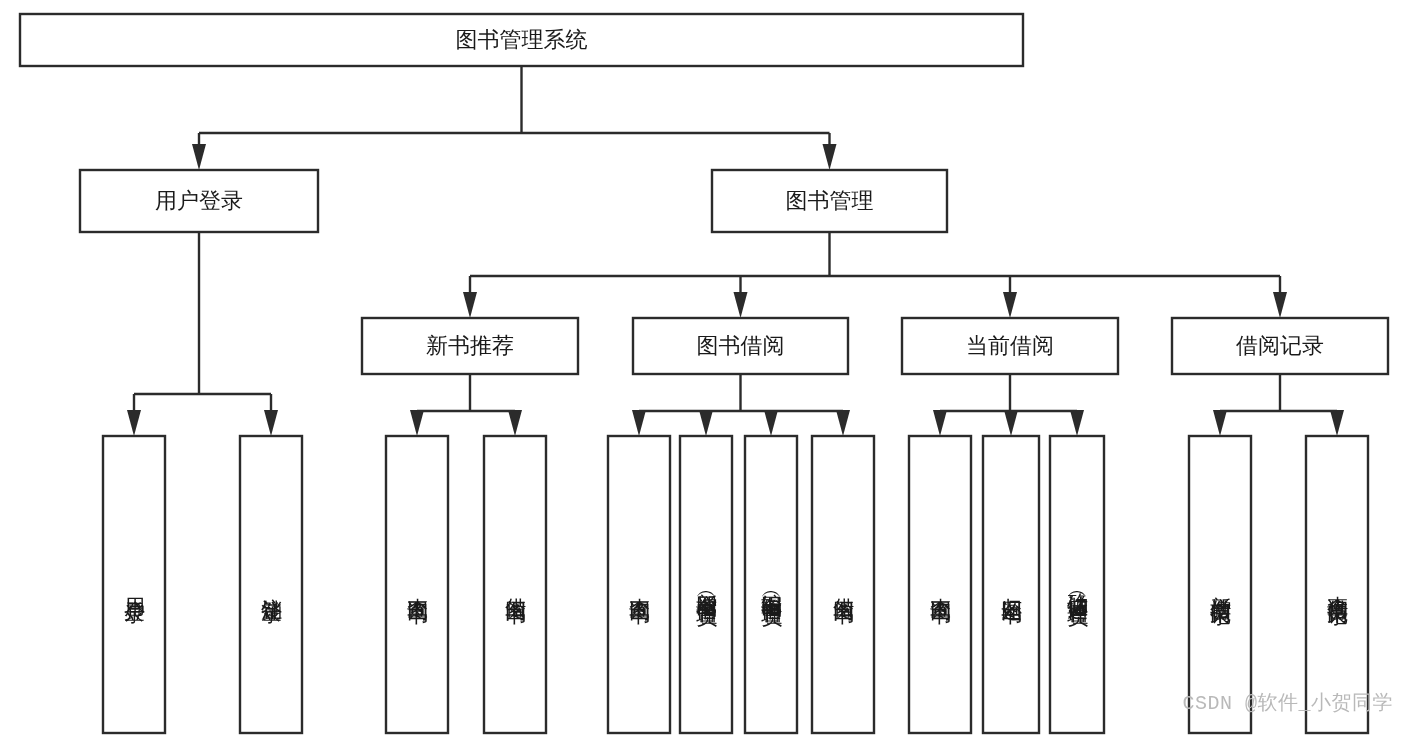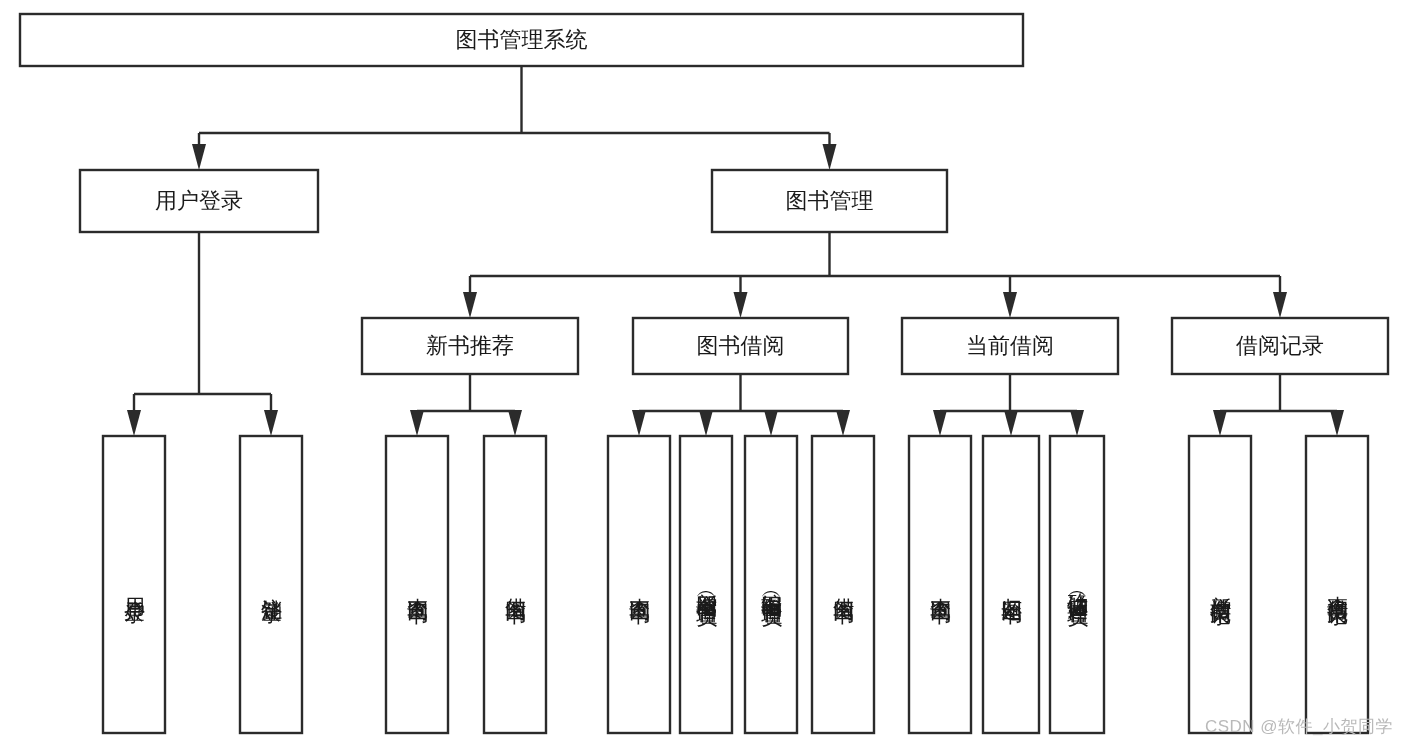--- a/index.html
+++ b/index.html
@@ -69,23 +69,23 @@
     font-size: 21px;
     line-height: 1.12;
     letter-spacing: 2px;
     color: #1a1a1a;
     white-space: nowrap;
     text-align: center;
   }
   .watermark {
     position: absolute;
     right: 12px;
-    bottom: 0;
-    font-family: Liberation Sans, sans-serif;
-    font-size: 17px;
+    bottom: 22px;
+    font-family: Liberation Mono, monospace;
+    font-size: 20px;
     color: #b9b9b9;
     letter-spacing: 0.5px;
     white-space: nowrap;
   }
 </style>
 </head>
 <body>
 
 <div id="diagram-root">
 

